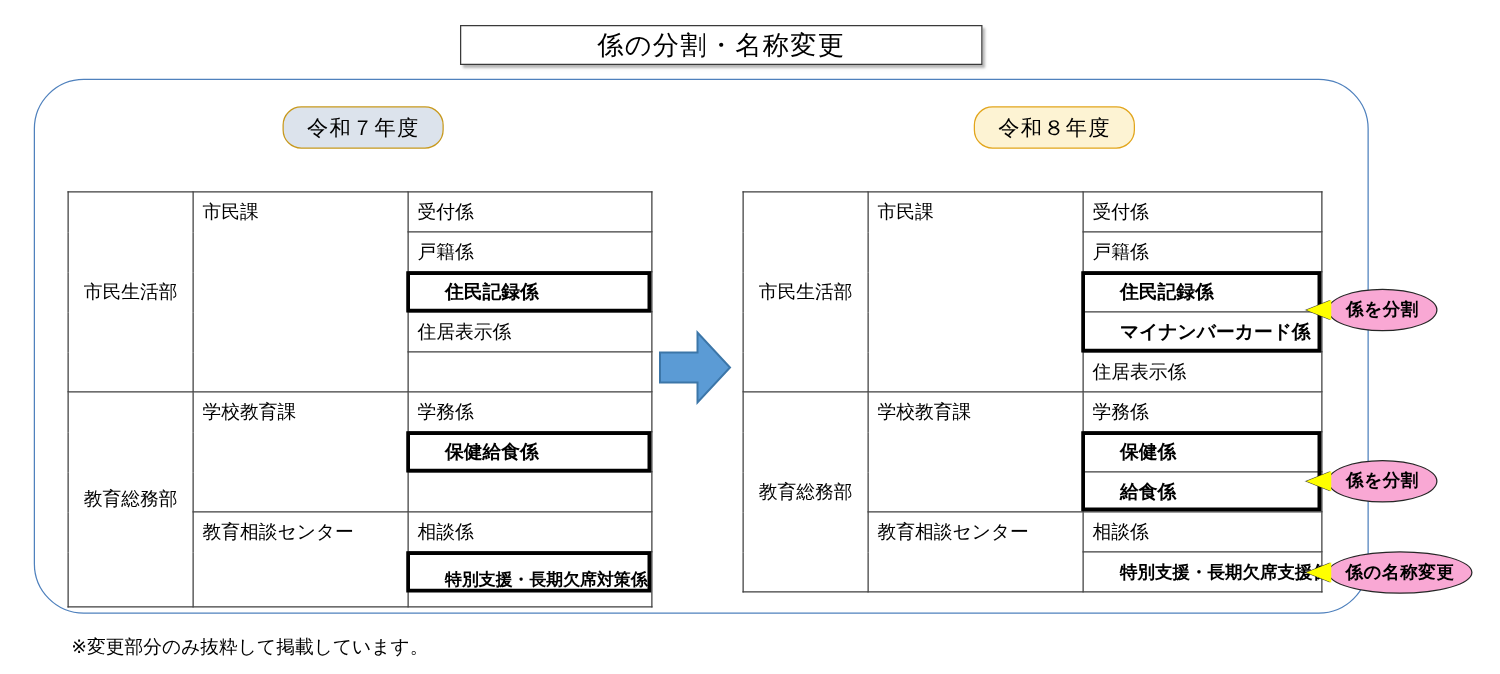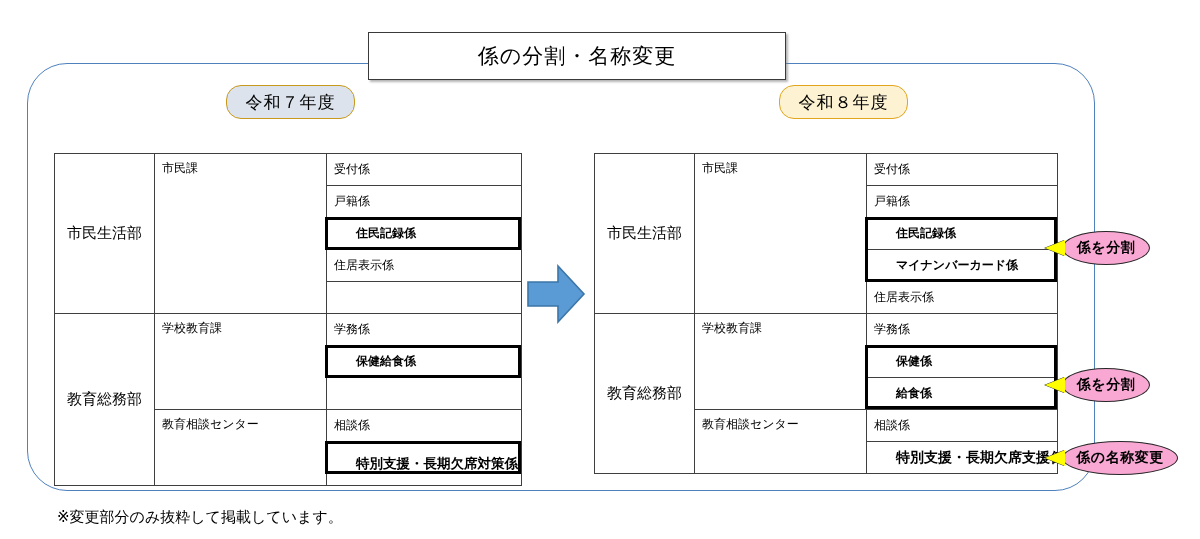--- a/index.html
+++ b/index.html
@@ -20,22 +20,22 @@
     left: 27px; top: 63px;
     width: 1068px; height: 428px;
     border: 1.6px solid #4F81BD;
     border-radius: 40px;
     background: transparent;
   }
 
   
   #title-box {
     position: absolute;
-    left: 368px; top: 32px;
-    width: 418px; height: 48px;
+    left: 368px; top: 20px;
+    width: 418px; height: 32px;
     background: #ffffff;
     border: 1.8px solid #3a3a3a;
     box-shadow: 2px 2px 2px rgba(120,120,120,0.55);
     display: flex; align-items: center; justify-content: center;
     z-index: 5;
   }
   #title-box .title-text {
     font-size: 21px;
     color: #000000;
     letter-spacing: 1px;
@@ -68,21 +68,21 @@
   
   .org-table {
     position: absolute;
     border-collapse: collapse;
     table-layout: fixed;
     background: #fff;
     z-index: 3;
   }
   .org-table td {
     border: 1px solid #3F3F3F;
-    font-size: 12px;
+    font-size: 15px;
     color: #000;
     padding: 0 7px;
     vertical-align: middle;
     white-space: nowrap;
     overflow: hidden;
   }
   .org-table td.dept {
     text-align: center;
     font-size: 15px;
     margin-left: 24px;

